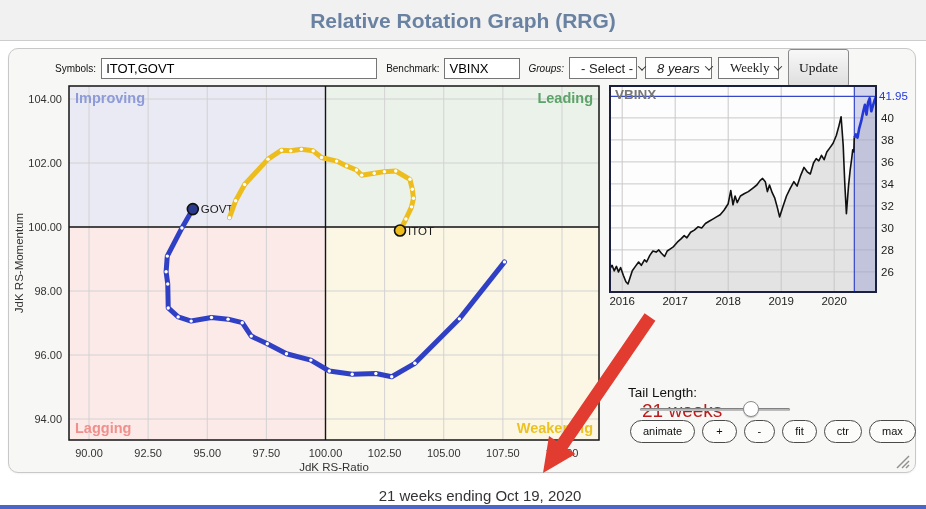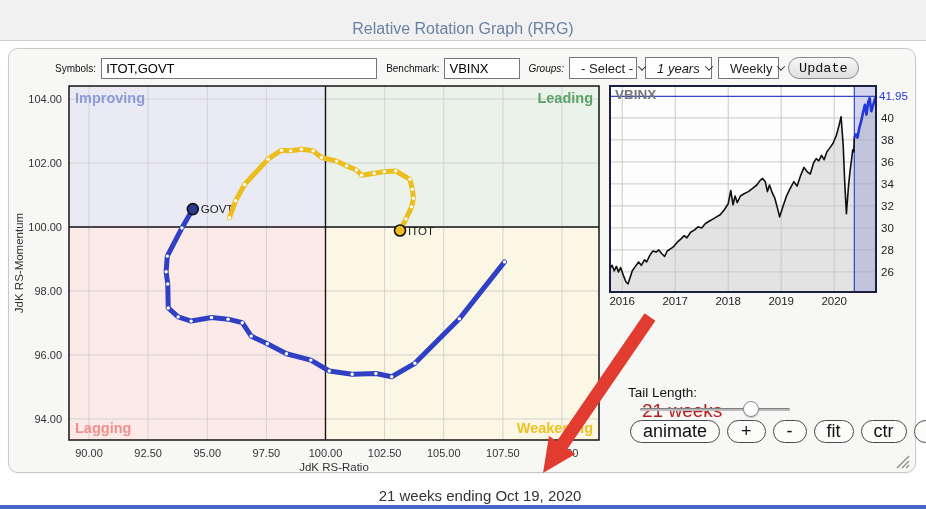--- a/index.html
+++ b/index.html
@@ -2,56 +2,56 @@
 <html><head>
 <meta charset="utf-8">
 <style>
   html,body{margin:0;padding:0;background:#fff;}
   *{box-sizing:border-box;}
   #screen{position:relative;width:926px;height:509px;background:#fff;overflow:hidden;
           font-family:"Liberation Sans",sans-serif;color:#222;}
   
   .hdr{position:absolute;left:0;top:0;width:926px;height:41px;background:#f1f1f1;
        border-bottom:1px solid #cdcdcd;}
-  .hdr h1{margin:8px;text-align:center;line-height:41px;font-size:16px;font-weight:normal;color:#6a82a2;}
+  .hdr h1{margin:0;text-align:center;line-height:41px;font-size:21px;font-weight:bold;color:#6a82a2;}
   
   .panel{position:absolute;left:8px;top:48px;width:908px;height:425px;background:#f7f7f5;
          border:1px solid #c8c8c8;border-radius:10px;box-shadow:0 1px 2px rgba(0,0,0,.05);}
   
   .tb{position:absolute;left:46px;top:7px;height:24px;display:flex;align-items:center;white-space:nowrap;}
   .tb label{font-size:10px;color:#111;margin-right:5px;}
   .tb input{height:21px;border:1px solid #767676;background:#fff;font-family:"Liberation Sans",sans-serif;
             font-size:13px;padding:5px 4px;}
   .inp-symbols{width:276px;}
   .inp-benchmark{width:76px;}
-  .ml10{margin-left:9px;} .ml8{margin-left:8px;font-style:italic;} .ml9{margin-left:9px;} .ml6{margin-left:6px;}
+  .ml10{margin-left:9px;} .ml8{margin-left:8px;font-style:italic;} .ml9{margin-left:9px;} .ml6{margin-left:6px;font-family:Liberation Serif, serif;}
   .sel{height:22px;border:1px solid #767676;background:#fff;display:flex;align-items:center;
        justify-content:space-between;padding:0 11px;font-size:13px;cursor:default;}
   .sel .caret{width:6px;height:6px;border-right:1.6px solid #333;border-bottom:1.6px solid #333;
               transform:rotate(45deg) translate(-1px,-1px);margin-left:6px;flex:0 0 auto;}
-  .btn-update{height:22px;padding:0 10px;border:1px solid #8a8a8a;border-radius:11px;
-              background:linear-gradient(#f8f8f8,#dedede);font-family:Liberation Mono, monospace;
+  .btn-update{height:38px;padding:0 10px;border:1px solid #8a8a8a;border-radius:3px;
+              background:linear-gradient(#f8f8f8,#dedede);font-family:Liberation Serif, serif;
               font-size:13.5px;color:#111;}
   
   #rrg-svg{position:absolute;left:0;top:32px;}
   #mini-svg{position:absolute;left:592px;top:32px;}
   svg text{font-family:"Liberation Sans",sans-serif;}
   
   .tailrow{position:absolute;left:619px;top:336px;width:292px;height:26px;display:flex;flex-direction:column;}
   .tailrow .lbl{font-size:13.5px;color:#111;}
   .slider{position:relative;width:150px;height:18px;margin-left:12px;}
   .slider .track{position:absolute;left:0;right:0;top:8px;height:3px;background:#bdbdbd;
                  border-radius:2px;box-shadow:inset 0 1px 1px rgba(0,0,0,.35);}
   .slider .knob{position:absolute;top:1px;width:16px;height:16px;border-radius:50%;background:#fff;
                 border:1px solid #8a8a8a;box-shadow:0 1px 1px rgba(0,0,0,.2);transform:translateX(-50%);}
   .tailrow .val{font-size:19px;color:#b91c1c;margin-left:14px;}
   
   .btnrow{position:absolute;left:621px;top:371px;display:flex;gap:7px;}
   .pill{height:23px;border:1.5px solid #4a4a4a;border-radius:12px;background:#fcfcfb;
-        font-family:"Liberation Sans",sans-serif;font-size:18px;color:#111;padding:0 12px;line-height:19px;}
+        font-family:"Liberation Sans",sans-serif;font-size:11px;color:#111;padding:0 12px;line-height:19px;}
   
   .rsz{position:absolute;right:5px;bottom:3px;width:16px;height:16px;}
   
   .caption{position:absolute;left:0;top:487px;width:100%;padding-left:34px;text-align:center;
            font-size:15px;color:#333;}
   
   .overlay{position:absolute;left:0;top:0;pointer-events:none;z-index:10;}
   .bottombar{position:absolute;left:0;bottom:0;width:100%;height:4px;background:#4a66c8;}
 </style>
 </head>
@@ -69,21 +69,21 @@
       <label>Symbols:</label>
       <input class="inp-symbols" type="text" value="ITOT,GOVT" style="">
       <label class="ml10">Benchmark:</label>
       <input class="inp-benchmark" type="text" value="VBINX" style="">
       <label class="ml8">Groups:</label>
       <div class="sel" style="width:68px">
         <span>- Select -</span>
         <span class="caret"></span>
       </div>
       <div class="sel ml8" style="width:67px">
-        <span>1 years</span>
+        <span>8 years</span>
         <span class="caret"></span>
       </div>
       <div class="sel ml6" style="width:61px">
         <span>Weekly</span>
         <span class="caret"></span>
       </div>
       <button class="btn-update ml9">Update</button>
     </div>
 
     <svg id="rrg-svg" width="612" height="392">

